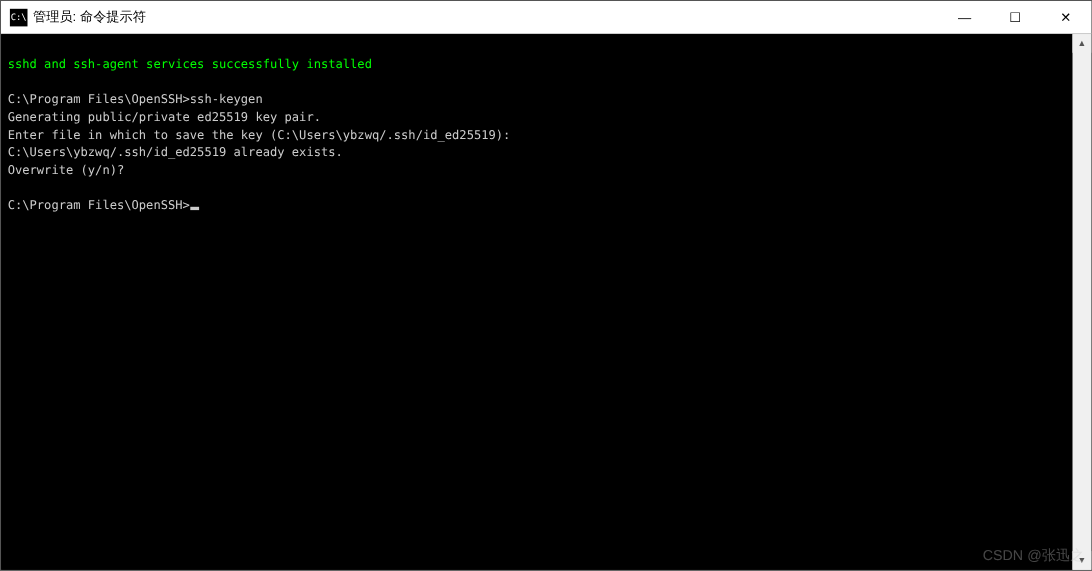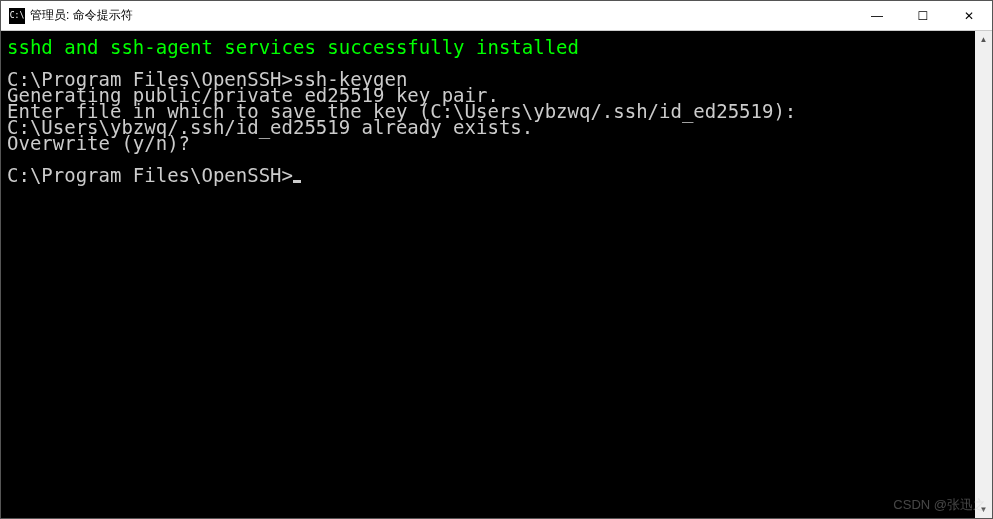--- a/index.html
+++ b/index.html
@@ -63,23 +63,23 @@
     }
     .console-wrapper {
       flex: 1;
       display: flex;
       background: #000;
       position: relative;
     }
     .console {
       flex: 1;
       background: #000;
-      padding: 8px 6px;
+      padding: 20px 6px;
       font-family: "Consolas", "新宋体", "NSimSun", monospace;
-      font-size: 19px;
+      font-size: 11px;
       line-height: 16px;
       color: #cccccc;
       overflow: hidden;
       white-space: pre;
     }
     .success-line {
       color: #00ff00;
     }
     .prompt {
       color: #cccccc;

